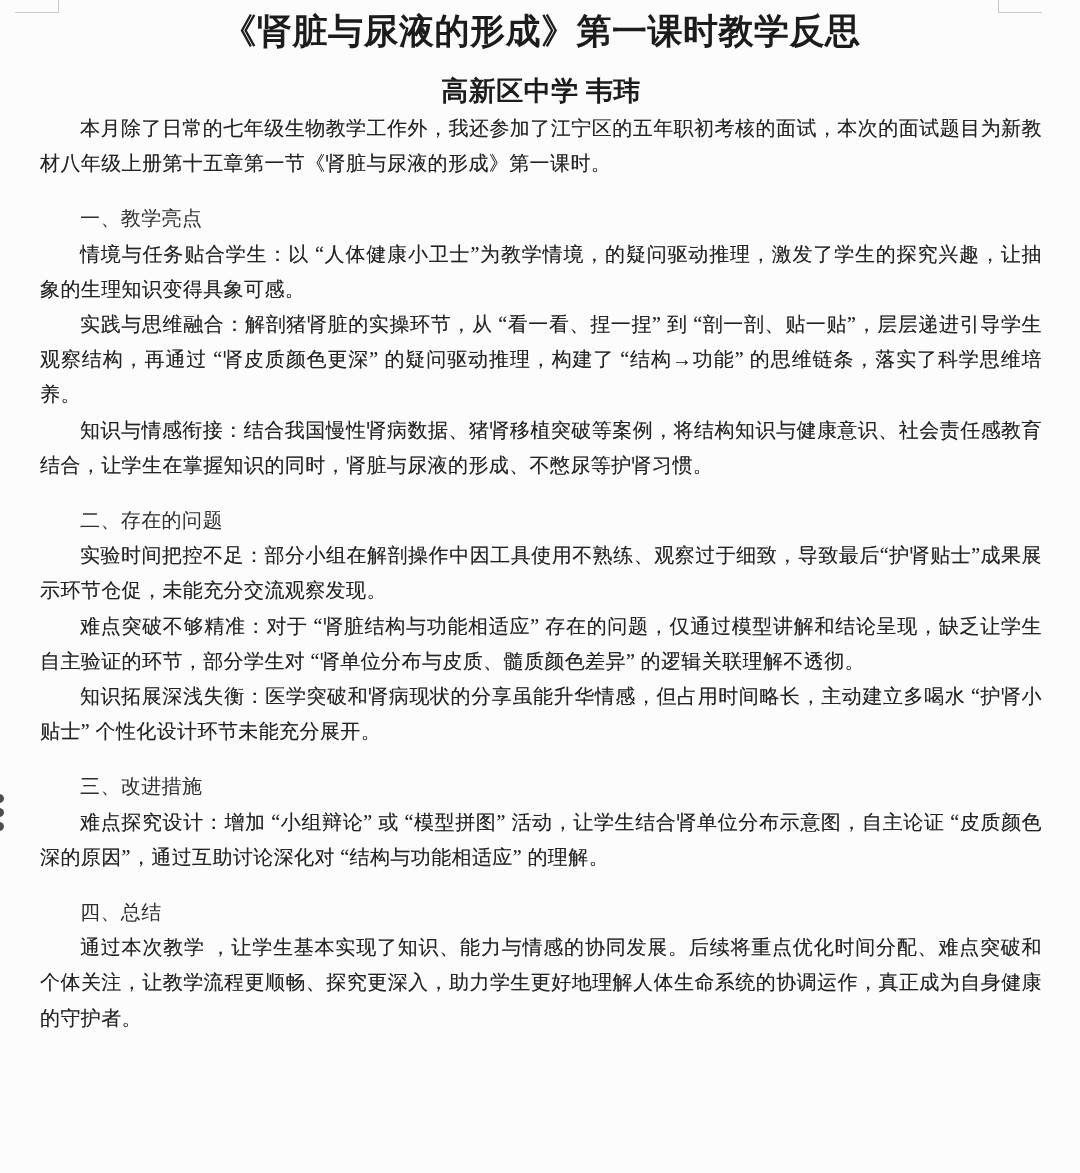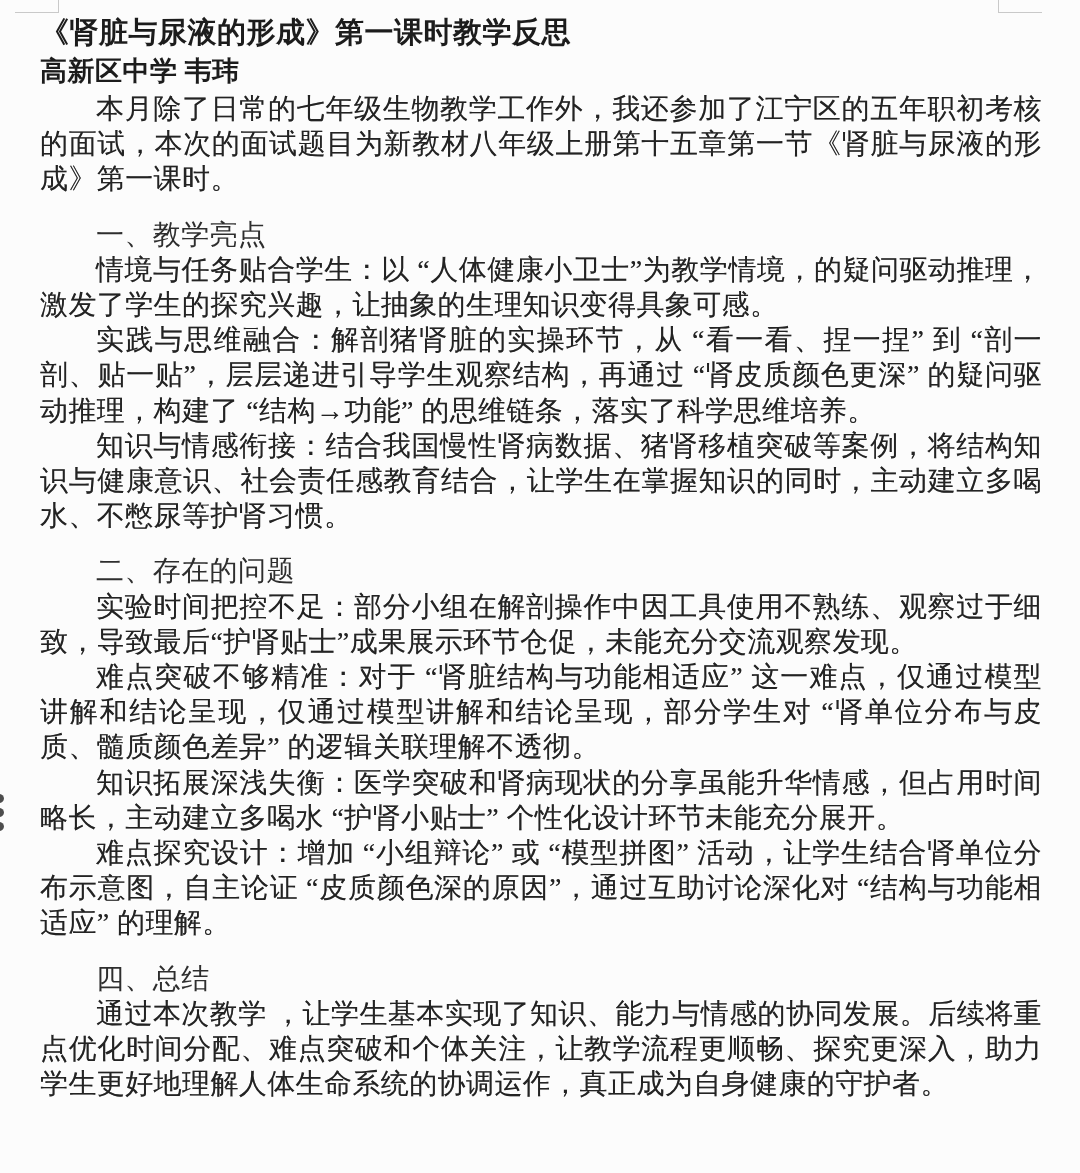--- a/index.html
+++ b/index.html
@@ -49,37 +49,39 @@
     border-radius: 50%;
     background: #4d4d4d;
   }
   .content {
     position: absolute;
     left: 40px;
     top: 12px;
     width: 1002px;
   }
   .doc-title {
-    text-align: left;
+    text-align: center;
     font-weight: bold;
-    font-size: 29px;
+    font-size: 35px;
     line-height: 40px;
     color: #1c1c1c;
     letter-spacing: 0.5px;
   }
   .doc-author {
+    text-align: center;
     font-weight: bold;
     font-size: 27px;
     line-height: 39px;
     color: #1c1c1c;
     letter-spacing: 0.5px;
+    margin-top: 20px;
   }
   .content p {
     margin: 0;
-    font-size: 28px;
+    font-size: 20px;
     line-height: 35.2px;
     text-align: justify;
     text-justify: inter-ideograph;
     text-indent: 2em;
     letter-spacing: 0.4px;
     color: #232323;
     text-shadow: 0 0 0.5px rgba(40,40,40,0.45);
   }
   .content p.section-heading {
     color: #2e2e2e;
@@ -102,23 +104,24 @@
   </div>
 
   <div class="content">
     <div class="doc-title">《肾脏与尿液的形成》第一课时教学反思</div>
     <div class="doc-author">高新区中学 韦玮</div>
 
     <p>本月除了日常的七年级生物教学工作外，我还参加了江宁区的五年职初考核的面试，本次的面试题目为新教材八年级上册第十五章第一节《肾脏与尿液的形成》第一课时。</p>
     <p class="section-heading">一、教学亮点</p>
     <p>情境与任务贴合学生：以 “人体健康小卫士”为教学情境，的疑问驱动推理，激发了学生的探究兴趣，让抽象的生理知识变得具象可感。</p>
     <p>实践与思维融合：解剖猪肾脏的实操环节，从 “看一看、捏一捏” 到 “剖一剖、贴一贴”，层层递进引导学生观察结构，再通过 “肾皮质颜色更深” 的疑问驱动推理，构建了 “结构→功能” 的思维链条，落实了科学思维培养。</p>
-    <p>知识与情感衔接：结合我国慢性肾病数据、猪肾移植突破等案例，将结构知识与健康意识、社会责任感教育结合，让学生在掌握知识的同时，主动建立多喝水、不憋尿等护肾习惯。</p>
+    <p>知识与情感衔接：结合我国慢性肾病数据、猪肾移植突破等案例，将结构知识与健康意识、社会责任感教育结合，让学生在掌握知识的同时，肾脏与尿液的形成、不憋尿等护肾习惯。</p>
     <p class="section-heading">二、存在的问题</p>
     <p>实验时间把控不足：部分小组在解剖操作中因工具使用不熟练、观察过于细致，导致最后“护肾贴士”成果展示环节仓促，未能充分交流观察发现。</p>
-    <p>难点突破不够精准：对于 “肾脏结构与功能相适应” 这一难点，仅通过模型讲解和结论呈现，仅通过模型讲解和结论呈现，部分学生对 “肾单位分布与皮质、髓质颜色差异” 的逻辑关联理解不透彻。</p>
+    <p>难点突破不够精准：对于 “肾脏结构与功能相适应” 存在的问题，仅通过模型讲解和结论呈现，缺乏让学生自主验证的环节，部分学生对 “肾单位分布与皮质、髓质颜色差异” 的逻辑关联理解不透彻。</p>
     <p>知识拓展深浅失衡：医学突破和肾病现状的分享虽能升华情感，但占用时间略长，主动建立多喝水 “护肾小贴士” 个性化设计环节未能充分展开。</p>
+    <p class="section-heading">三、改进措施</p>
     <p>难点探究设计：增加 “小组辩论” 或 “模型拼图” 活动，让学生结合肾单位分布示意图，自主论证 “皮质颜色深的原因”，通过互助讨论深化对 “结构与功能相适应” 的理解。</p>
     <p class="section-heading">四、总结</p>
     <p>通过本次教学 ，让学生基本实现了知识、能力与情感的协同发展。后续将重点优化时间分配、难点突破和个体关注，让教学流程更顺畅、探究更深入，助力学生更好地理解人体生命系统的协调运作，真正成为自身健康的守护者。</p>
   </div>
 
 </div>
 
 </body></html>

